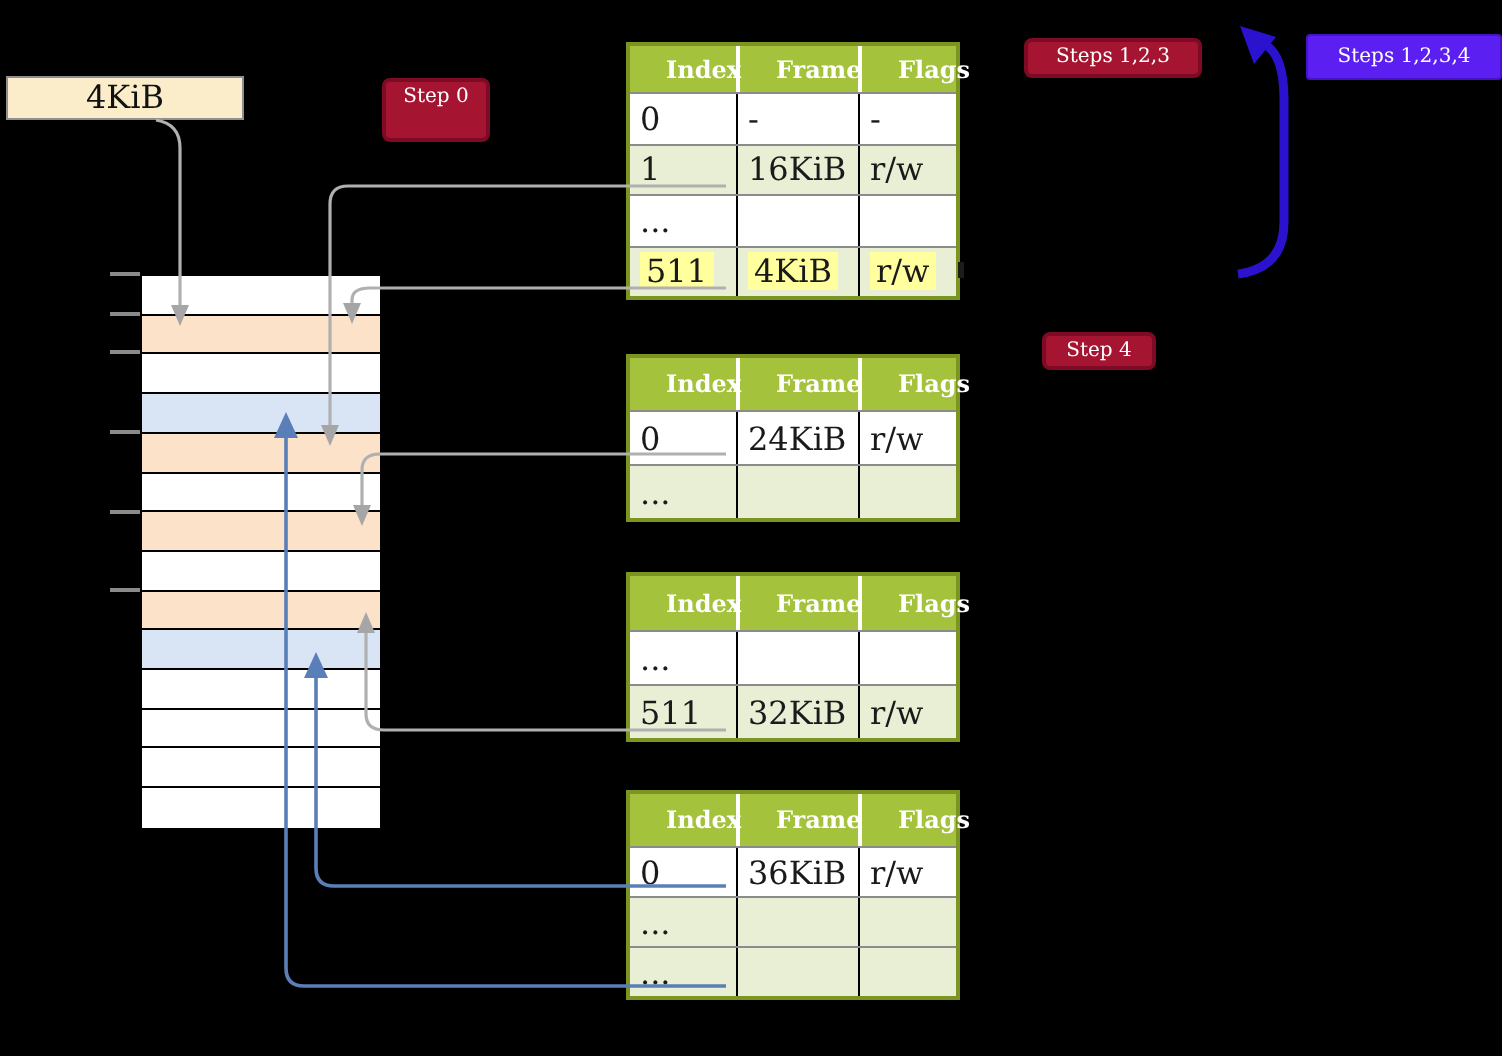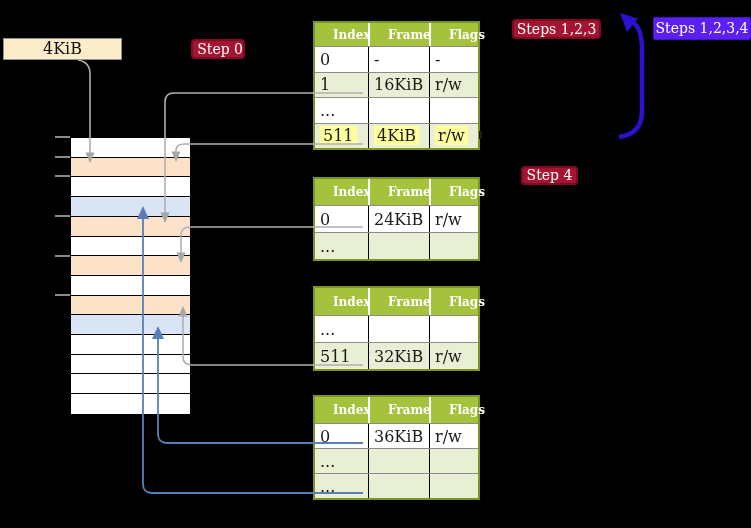--- a/index.html
+++ b/index.html
@@ -8,26 +8,26 @@
     font-family:"DejaVu Serif","Liberation Serif",serif;
   }
   
   .frame-box{
     position:absolute;left:3px;top:38px;width:119px;height:22px;
     background:#fcedca;border:1px solid #8f8f8f;box-sizing:border-box;
     color:#111;font-size:16px;line-height:20px;text-align:center;
   }
   
   .badge{
-    position:absolute;box-sizing:border-box;color:#fff;font-size:14px;
+    position:absolute;box-sizing:border-box;color:#fff;font-size:10px;
     text-align:center;border-radius:4px;
   }
   .badge.red{background:#a51531;border:2px solid #7e0a24;}
   .badge.purple{background:#5b1ff2;border:1px solid #4413c9;border-radius:2px;}
-  .b-step0{left:191px;top:39px;width:54px;height:20px;line-height:16px;text-align:right;}
+  .b-step0{left:191px;top:39px;width:54px;height:32px;line-height:16px;}
   .b-steps123{left:512px;top:19px;width:89px;height:20px;line-height:16px;}
   .b-steps1234{left:653px;top:17px;width:98px;height:23px;line-height:21px;}
   .b-step4{left:521px;top:166px;width:57px;height:19px;line-height:15px;}
   
   .mem-col{
     position:absolute;left:70px;top:137px;width:119px;height:276px;
     border:1px solid #000;box-sizing:content-box;background:#fff;
   }
   .mem-row{width:100%;height:19.71px;box-sizing:border-box;border-bottom:1.5px solid #000;}
   .mem-row:last-child{border-bottom:none;}

